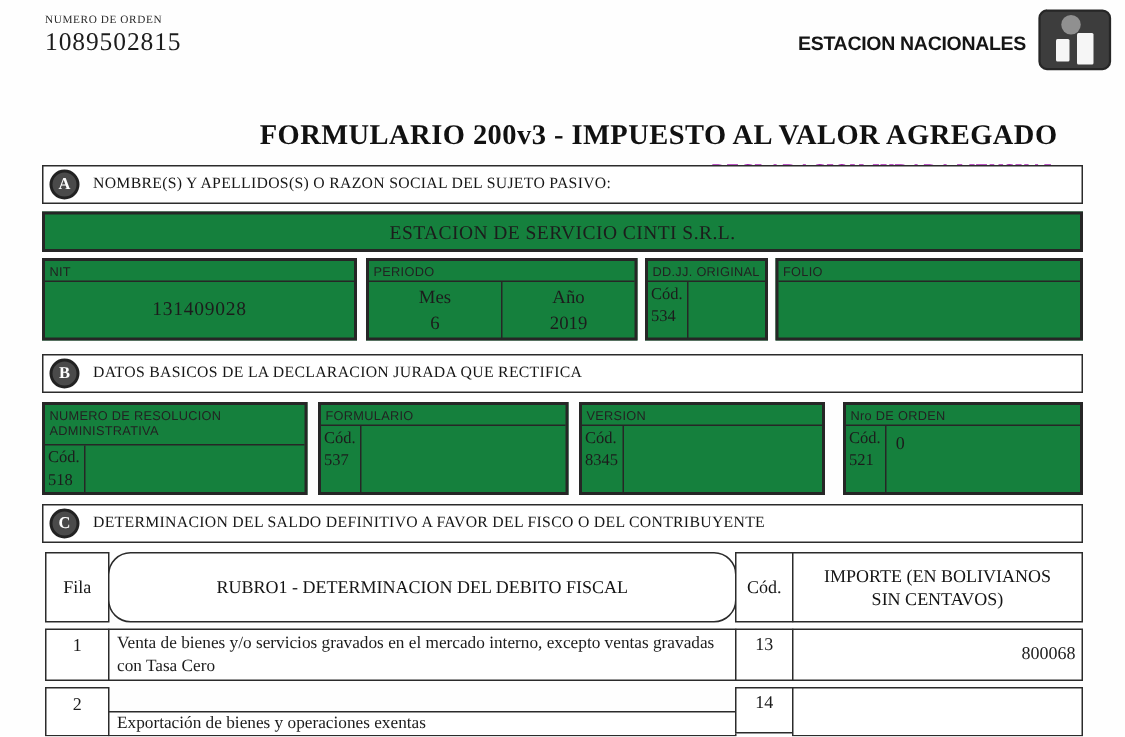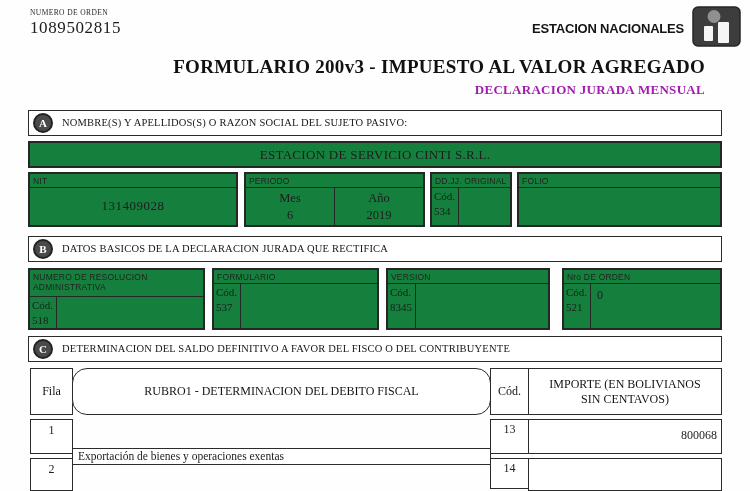--- a/index.html
+++ b/index.html
@@ -11,21 +11,21 @@
   }
   
   .order-block { position:absolute; left:30px; top:8px; }
   .order-label { font-size:7.5px; letter-spacing:.4px; color:#2a2a2a; }
   .order-number { font-size:17px; letter-spacing:.6px; margin-top:1px; }
   .agency { position:absolute; right:66px; top:21px; font-family:"Liberation Sans", sans-serif;
     font-weight:bold; font-size:13px; letter-spacing:-.2px; color:#151515; }
   .logo { position:absolute; left:692px; top:6px; }
   
   .title-block { position:absolute; right:45px; top:56px; text-align:right; }
-  .title-main { font-size:19px; font-weight:bold; letter-spacing:.3px; color:#111; }
+  .title-main { font-size:19px; font-weight:bold; letter-spacing:.3px; color:#111;margin-top:24px; }
   .title-sub { font-size:13px; font-weight:bold; letter-spacing:.3px; margin-top:4px; color:#a21caf; }
   
   .strip { position:absolute; left:28px; width:694px; height:26px;
     border:1.5px solid #2b2b2b; background:#fff; }
   .badge { position:absolute; left:4px; top:1.5px; width:20px; height:20px; border-radius:50%;
     background:#4a4a4a; border:2.5px solid #222; color:#fff; font-weight:bold; font-size:11px;
     display:flex; align-items:center; justify-content:center; }
   .strip-label { margin-left:33px; line-height:23px; font-size:10.5px; letter-spacing:.2px; color:#161616; }
   
   .fieldbox { position:absolute; border:2px solid #262626; background:#15803d; }
@@ -172,21 +172,22 @@
     <div class="badge">C</div>
     <div class="strip-label">DETERMINACION DEL SALDO DEFINITIVO A FAVOR DEL FISCO O DEL CONTRIBUYENTE</div>
   </div>
 
   <div class="tcell thead" style="left:30px; top:368px; width:43px; height:47px;">Fila</div>
   <div class="tcell thead" style="left:72px; top:368px; width:419px; height:47px;border-radius:15px;">RUBRO1 - DETERMINACION DEL DEBITO FISCAL</div>
   <div class="tcell thead" style="left:490px; top:368px; width:39px; height:47px;">Cód.</div>
   <div class="tcell thead" style="left:528px; top:368px; width:194px; height:47px; padding:0 14px;">IMPORTE (EN BOLIVIANOS SIN CENTAVOS)</div>
 
   <div class="tcell fila-val" style="left:30px; top:419px; width:43px; height:35px;">1</div>
+  <div class="tcell desc-val" style="left:72px; top:419px; width:419px; height:35px;">Venta de bienes y/o servicios gravados en el mercado interno, excepto ventas gravadas con Tasa Cero</div>
   <div class="tcell cod-val" style="left:490px; top:419px; width:39px; height:35px;">13</div>
   <div class="tcell imp-val" style="left:528px; top:419px; width:194px; height:35px;">800068</div>
 
   <div class="tcell fila-val" style="left:30px; top:458px; width:43px; height:33px;">2</div>
-  <div class="tcell desc-val" style="left:72px; top:448px; width:419px; height:17px;">Exportación de bienes y operaciones exentas</div>
+  <div class="tcell desc-val" style="left:72px; top:474px; width:419px; height:17px;">Exportación de bienes y operaciones exentas</div>
   <div class="tcell cod-val" style="left:490px; top:458px; width:39px; height:31px;">14</div>
   <div class="tcell imp-val" style="left:528px; top:458px; width:194px; height:33px;"></div>
 
 </div>
 
 </body></html>

